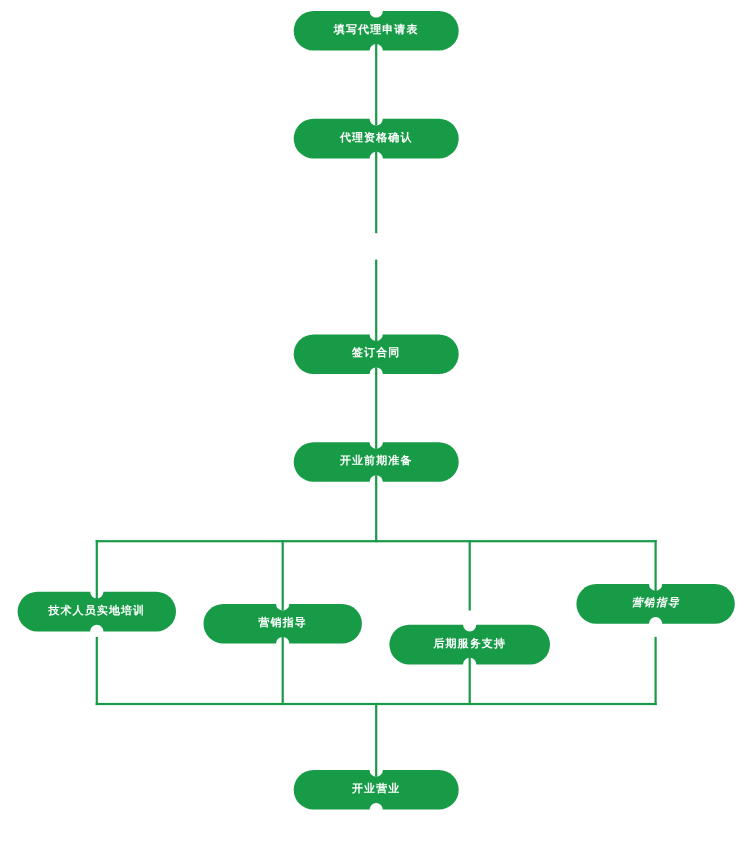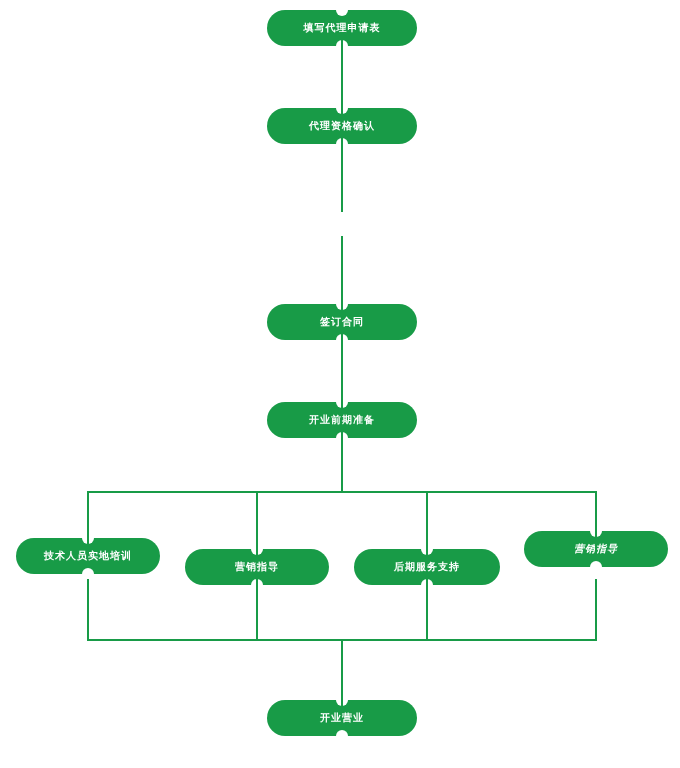--- a/index.html
+++ b/index.html
@@ -78,21 +78,21 @@
     <span class="notch bottom"></span>
     <span class="label">技术人员实地培训</span>
   </div>
 
   <div class="node" style="left:185px; top:549px; width:144px;">
     <span class="notch top"></span>
     <span class="notch bottom"></span>
     <span class="label">营销指导</span>
   </div>
 
-  <div class="node" style="left:354px; top:549px; width:146px;">
+  <div class="node" style="left:354px; top:568px; width:146px;">
     <span class="notch top"></span>
     <span class="notch bottom"></span>
     <span class="label">后期服务支持</span>
   </div>
 
   <div class="node" style="left:524px; top:531px; width:144px;font-style:italic;">
     <span class="notch top"></span>
     <span class="notch bottom"></span>
     <span class="label">营销指导</span>
   </div>

